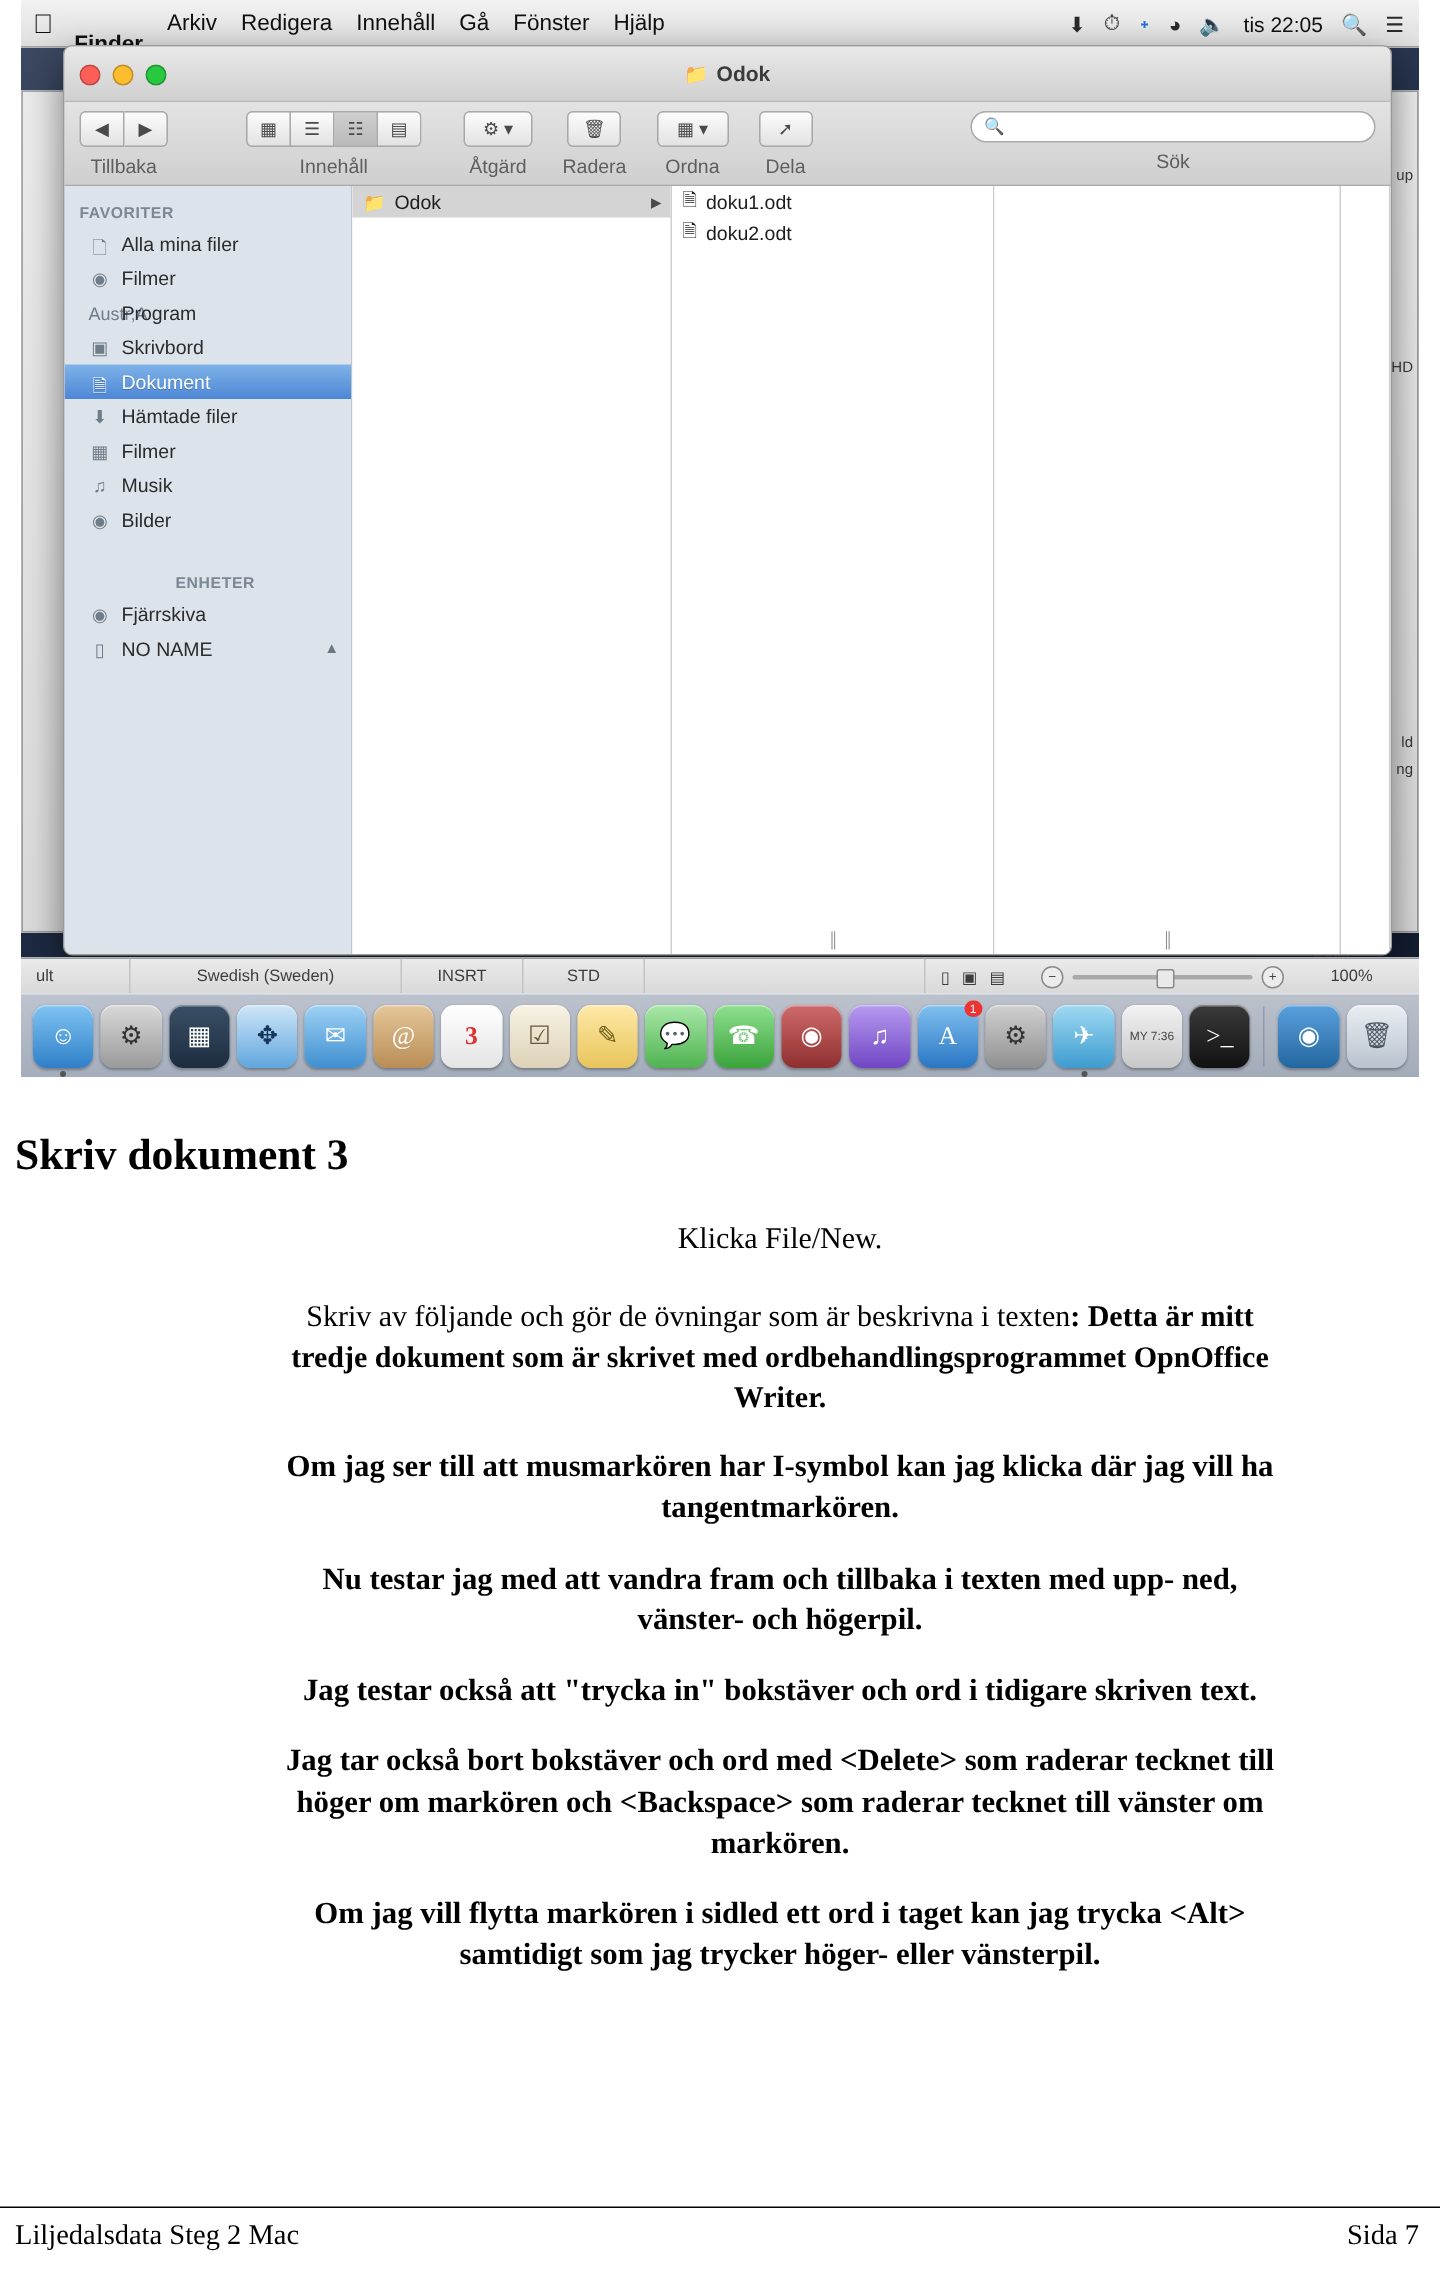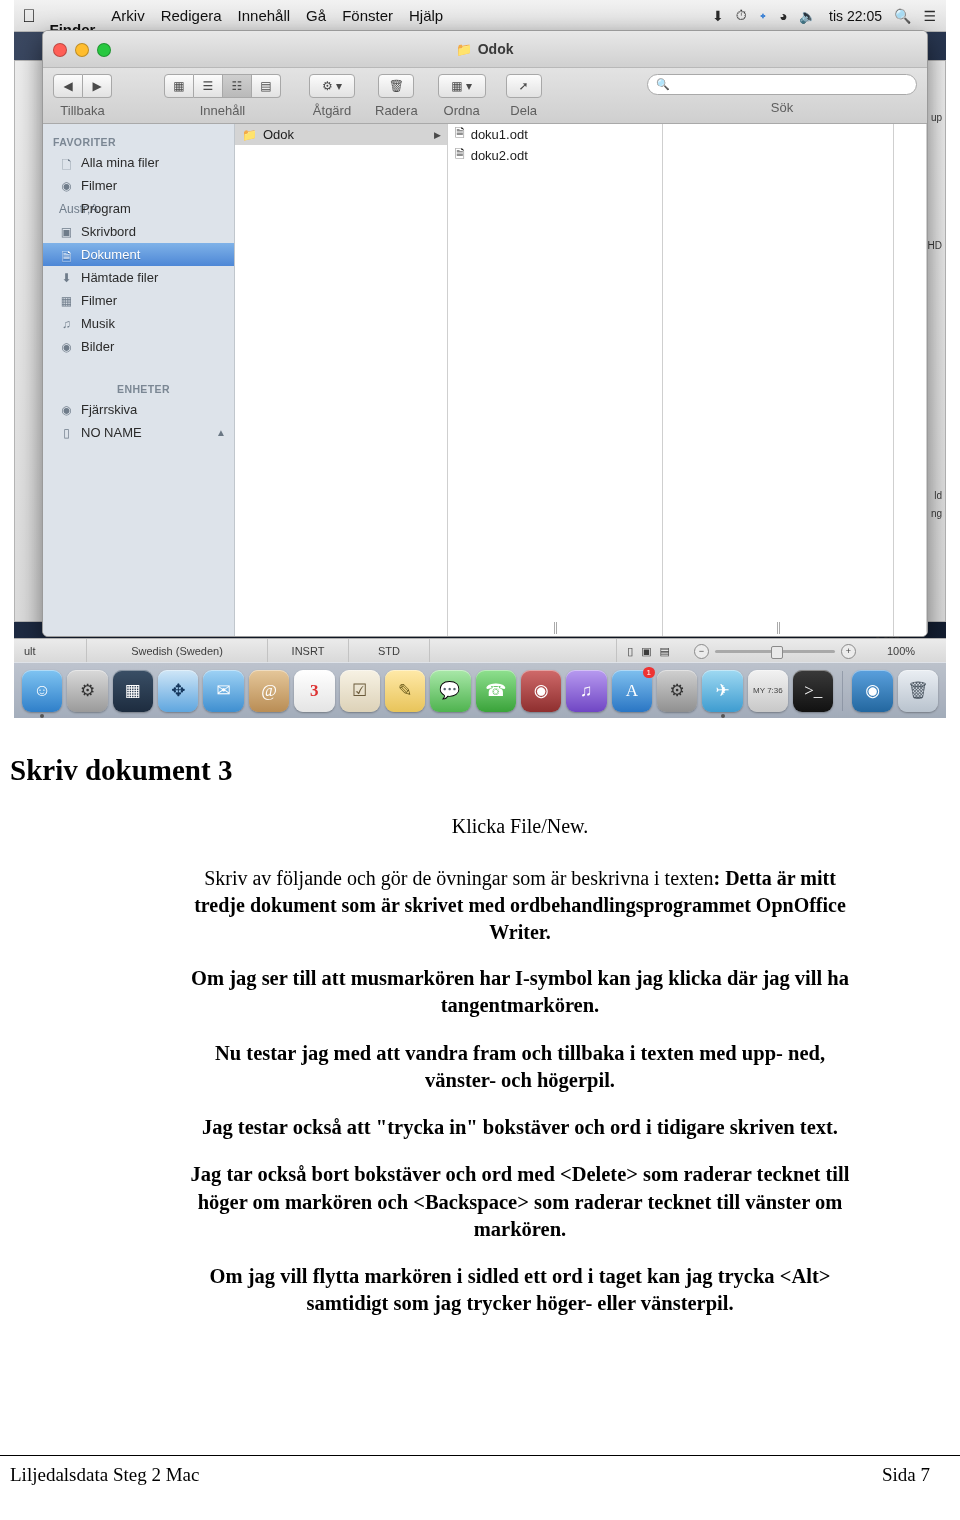--- a/index.html
+++ b/index.html
@@ -374,24 +374,24 @@
     font-size: 20px;
     line-height: 1.33;
     margin: 26px 0 0 0;
     color: #000;
   }
   .p-mixed b { font-weight: bold; }
 
   .footer {
     position: absolute;
     left: 0;
-    bottom: 34px;
+    bottom: 18px;
     width: 960px;
     box-sizing: border-box;
-    padding: 0 30px 0 10px;
+    padding: 0 14px 0 10px;
     border-top: 1px solid #000;
     padding-top: 8px;
     display: flex;
     justify-content: space-between;
     font-family: "Liberation Serif", serif;
     font-size: 19px;
     color: #000;
   }
 </style>
 </head>

